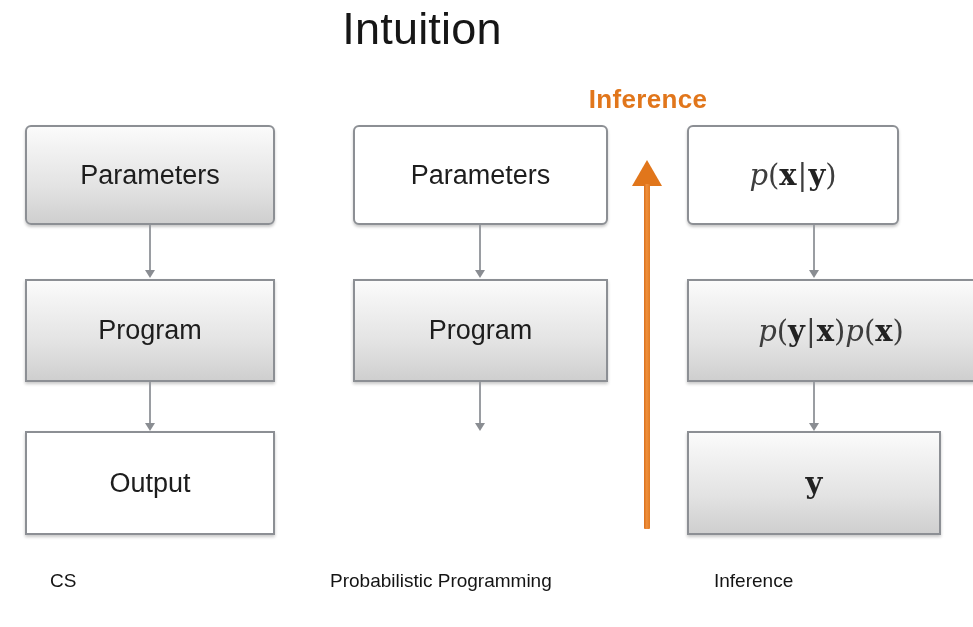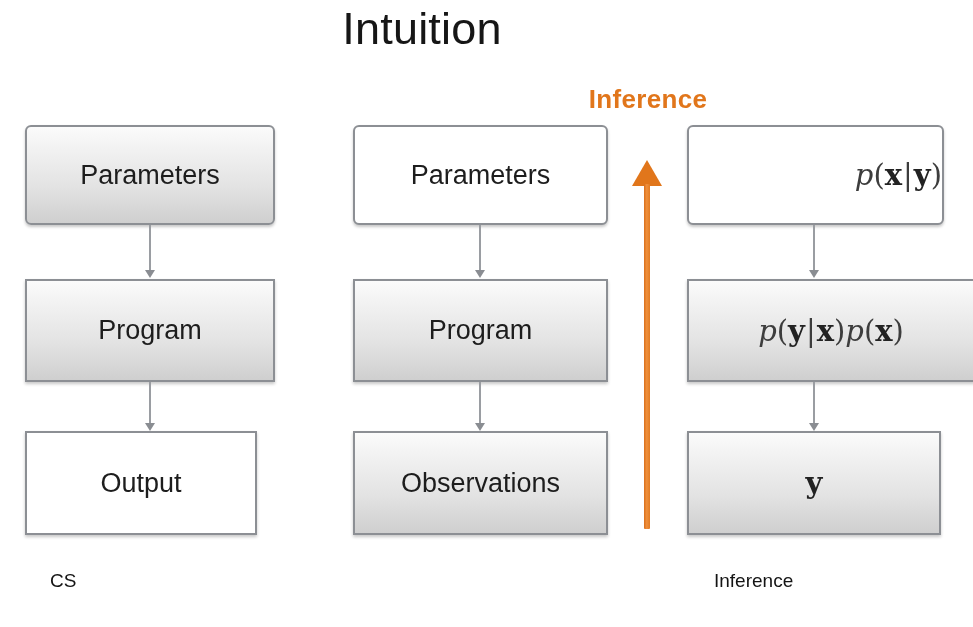--- a/index.html
+++ b/index.html
@@ -154,49 +154,47 @@
   <div class="connector" style="left:149px; top:225px; height:48px;"></div>
   <div class="arrowhead" style="left:145px; top:270px;"></div>
 
   <div class="node grey" style="left:25px; top:279px; width:250px; height:103px;">
     <span>Program</span>
   </div>
 
   <div class="connector" style="left:149px; top:382px; height:46px;"></div>
   <div class="arrowhead" style="left:145px; top:423px;"></div>
 
-  <div class="node white" style="left:25px; top:431px; width:232px; height:104px;">
+  <div class="node white" style="left:25px; top:431px; width:250px; height:104px;">
     <span>Output</span>
   </div>
 
   <div class="caption" style="left:50px; top:570px; width:200px;">CS</div>
 
   <div class="node rounded white" style="left:353px; top:125px; width:255px; height:100px;">
     <span>Parameters</span>
   </div>
 
   <div class="connector" style="left:479px; top:225px; height:48px;"></div>
   <div class="arrowhead" style="left:475px; top:270px;"></div>
 
   <div class="node grey" style="left:353px; top:279px; width:255px; height:103px;">
     <span>Program</span>
   </div>
 
   <div class="connector" style="left:479px; top:382px; height:46px;"></div>
   <div class="arrowhead" style="left:475px; top:423px;"></div>
 
-  <div class="node grey" style="left:353px; top:431px; width:255px; height:104px;">
-    <span>Observations</span>
-  </div>
-
+
+  <div class="caption" style="left:330px; top:570px; width:300px;">Probabilistic Programming</div>
 
   <div class="orange-head" style="left:632px; top:160px;"></div>
   <div class="orange-shaft" style="left:644px; top:184px; height:345px;"></div>
 
-  <div class="node rounded white" style="left:687px; top:125px; width:257px; height:100px;justify-content:flex-end;">
+  <div class="node rounded white" style="left:687px; top:125px; width:212px; height:100px;">
     <span class="math">
       <i>p</i>(<b>x</b><span class="bar">|</span><b>y</b>)
     </span>
 
   </div>
 
   <div class="connector" style="left:813px; top:225px; height:48px;"></div>
   <div class="arrowhead" style="left:809px; top:270px;"></div>
 
   <div class="node grey" style="left:687px; top:279px; width:288px; height:103px;">

